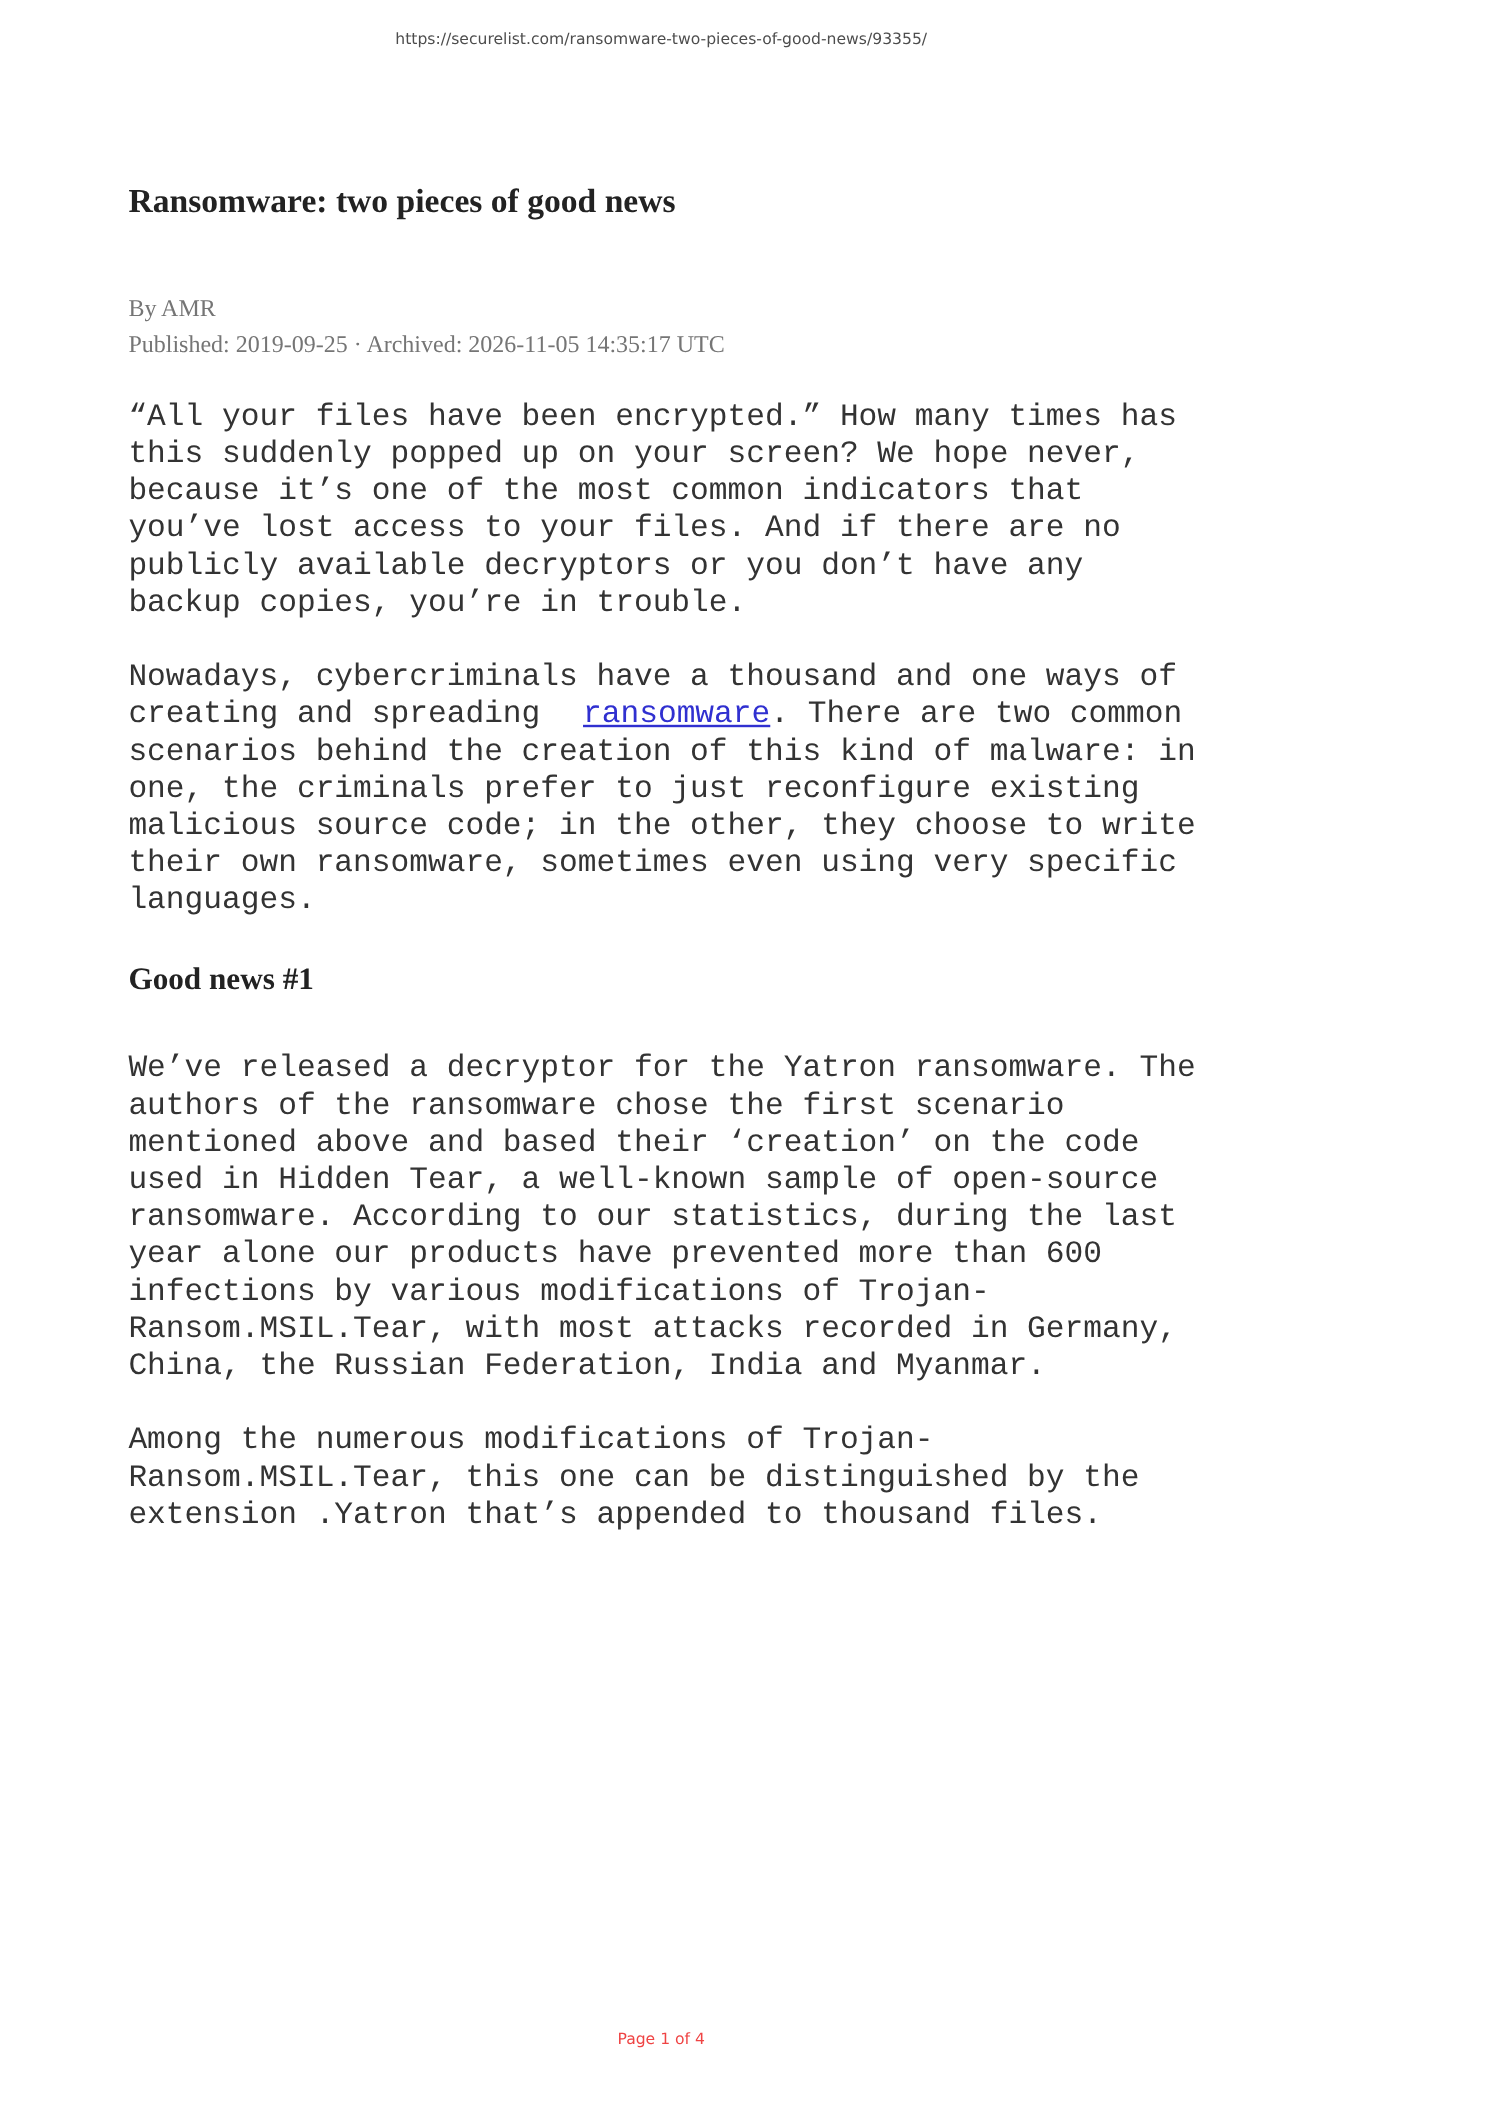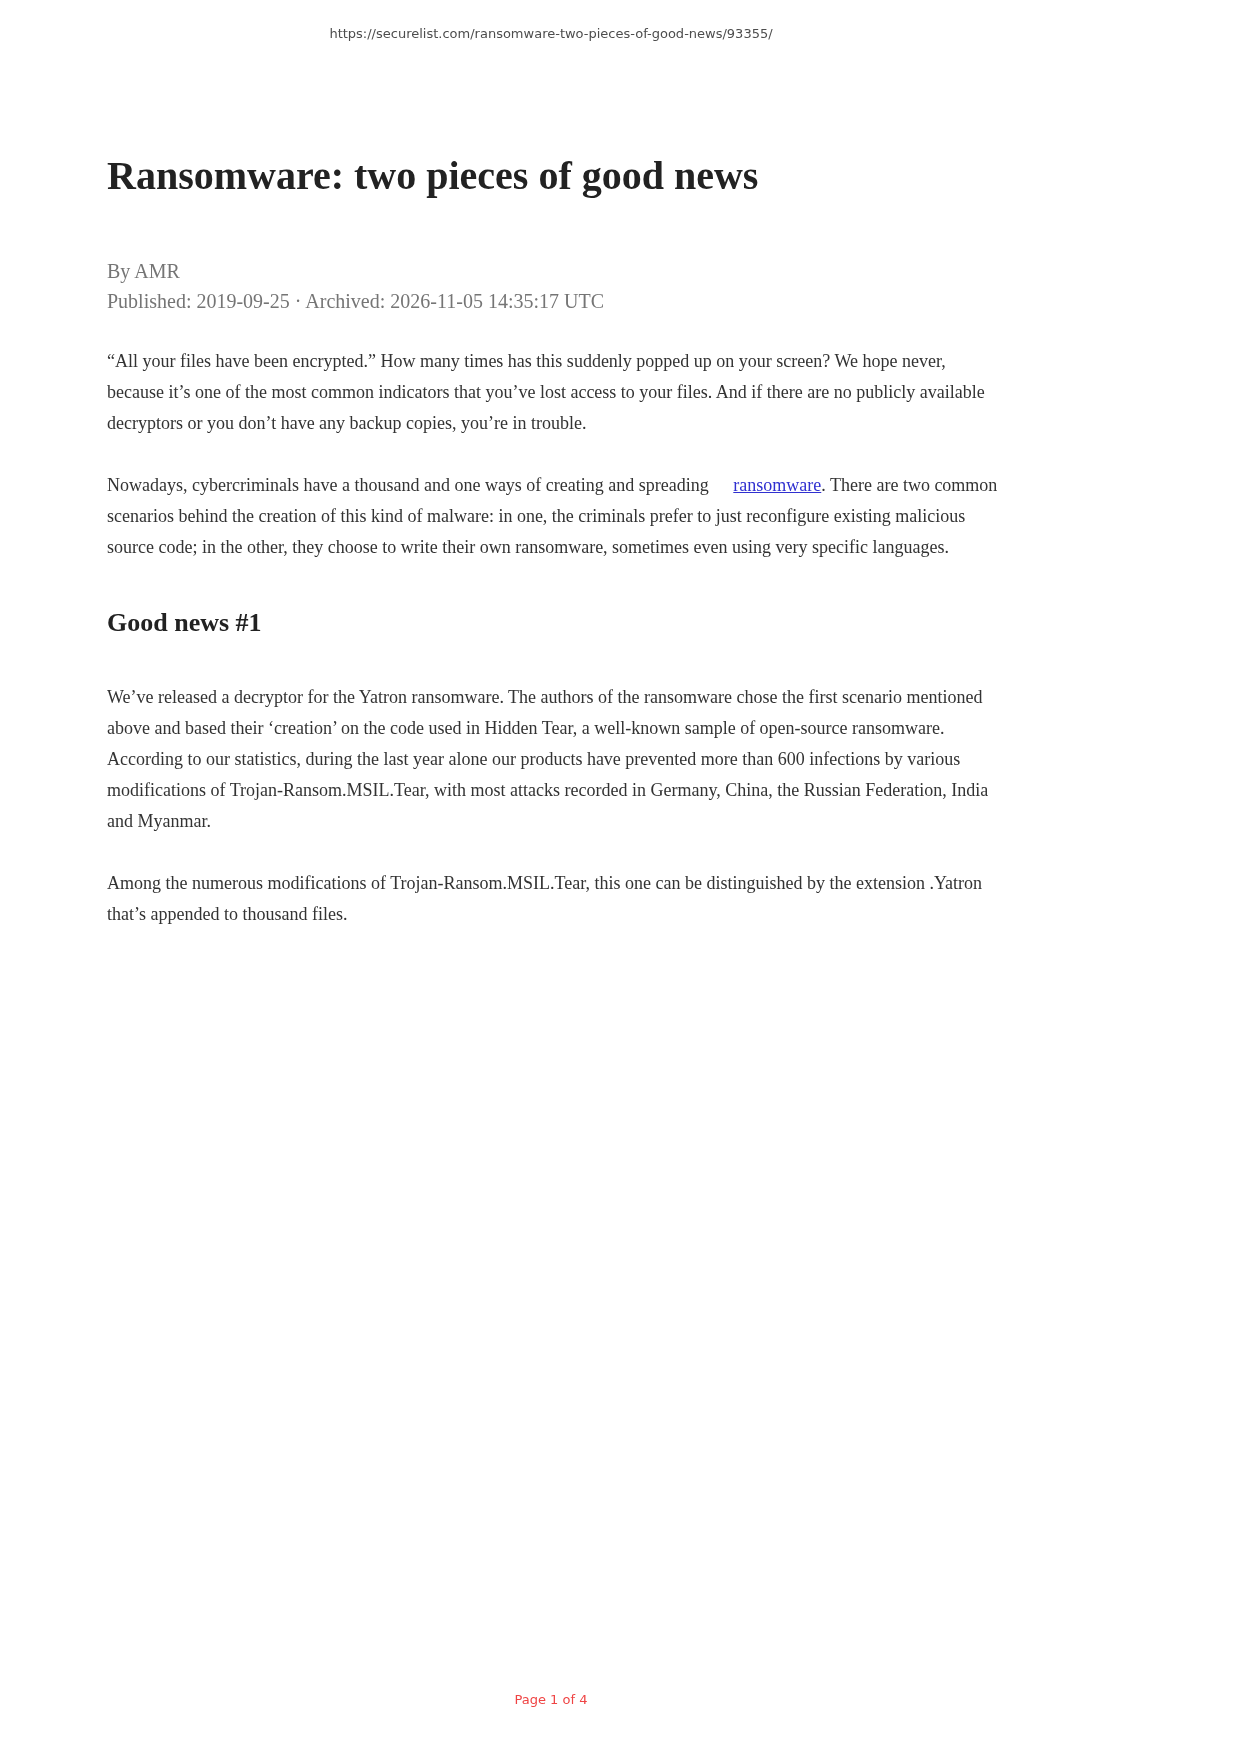--- a/index.html
+++ b/index.html
@@ -24,46 +24,47 @@
     color: #4d4d4d;
   }
   .content {
     position: absolute;
     top: 152px;
     left: 107px;
     width: 900px;
   }
   .article-title {
     margin: 0 0 58px 0;
-    font-size: 40px;
+    font-size: 28px;
     line-height: 1.2;
     font-weight: bold;
     color: #222222;
     font-family: "Liberation Serif", serif;
   }
   .byline {
     margin: 0 0 4px 0;
     font-size: 20px;
     line-height: 26px;
     color: #757575;
   }
   .meta {
     margin: 0 0 32px 0;
     font-size: 20px;
     line-height: 26px;
     color: #757575;
   }
   .body-para {
     margin: 0 0 31px 0;
-    font-size: 18px;
+    font-size: 26px;
     line-height: 31px;
     color: #333333;
+    font-family: Liberation Mono, monospace;
   }
   .section-heading {
-    margin: 44px 0 44px 0;
+    margin: 34px 0 44px 0;
     font-size: 26px;
     line-height: 31px;
     font-weight: bold;
     color: #222222;
   }
   .inline-link {
     color: #3030d0;
     text-decoration: underline;
     cursor: pointer;
     margin-left: 20px;

